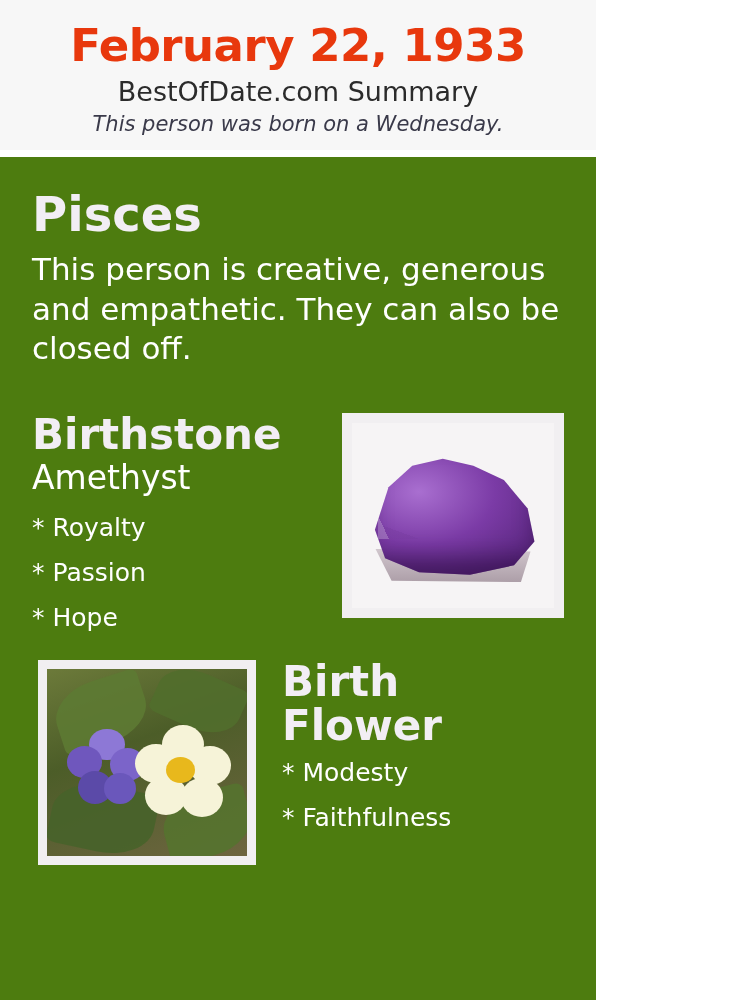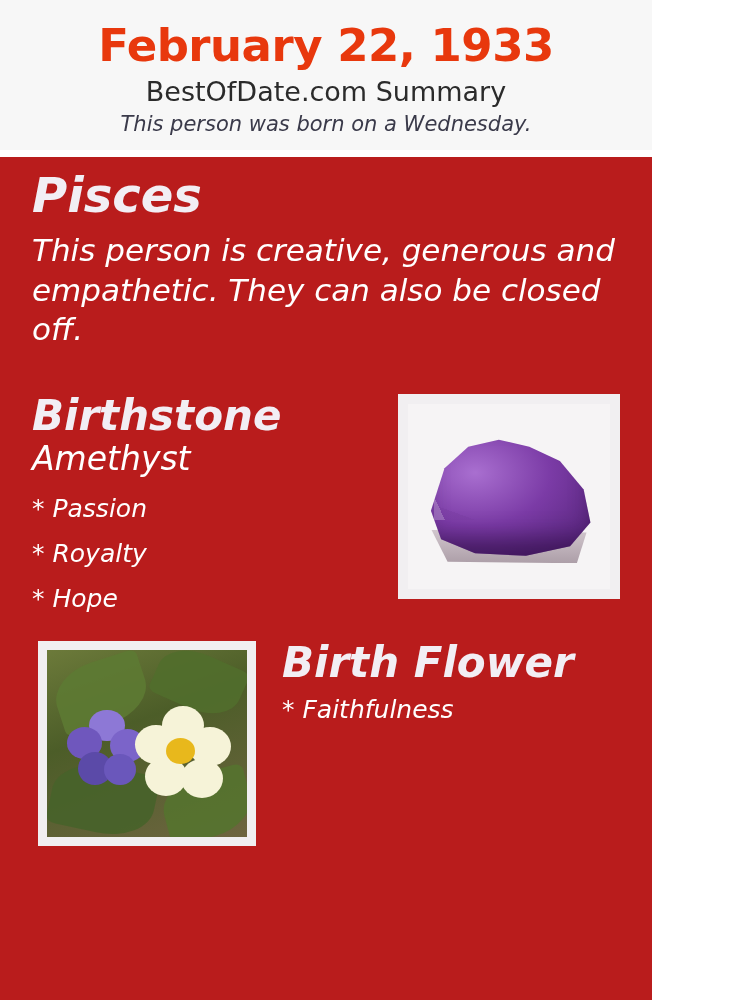--- a/index.html
+++ b/index.html
@@ -7,21 +7,21 @@
     padding: 0;
   }
   body {
     width: 750px;
     height: 1000px;
     background: #ffffff;
     font-family: "DejaVu Sans", sans-serif;
     overflow: hidden;
   }
   .page {
-    width: 652px;
+    width: 596px;
     height: 1000px;
     position: relative;
     background: #ffffff;
     display: flex;
     flex-direction: column;
   }
 
   
   .header {
     background: #f7f7f7;
@@ -51,27 +51,26 @@
     font-style: italic;
   }
   .header-rule {
     height: 7px;
     background: #ffffff;
     width: 100%;
   }
 
   
   .body-panel {
-    background: #b91c1c;
+    background: #4d7c0f;
     flex: 1 1 auto;
-    padding: 14px 32px 20px 32px;
+    padding: 33px 32px 20px 32px;
     box-sizing: border-box;
     color: #ffffff;
     position: relative;
-    font-style: italic;
   }
 
   .zodiac-title {
     font-size: 48px;
     font-weight: bold;
     line-height: 1;
     margin: 0 0 12px 0;
     color: #f2eef4;
   }
   .zodiac-desc {
@@ -267,22 +266,22 @@
 
   <div class="body-panel">
 
     <div class="zodiac-title">Pisces</div>
     <div class="zodiac-desc">This person is creative, generous and empathetic. They can also be closed off.</div>
 
     <div class="stone-block">
       <div class="stone-text">
         <div class="stone-title">Birthstone</div>
         <div class="stone-name">Amethyst</div>
+        <div class="bullet">* Royalty</div>
         <div class="bullet">* Passion</div>
-        <div class="bullet">* Royalty</div>
         <div class="bullet">* Hope</div>
       </div>
       <div class="stone-photo">
         <div class="inner">
           <div class="stone-base"></div>
           <div class="amethyst"></div>
         </div>
       </div>
     </div>
 
@@ -305,18 +304,19 @@
               <span class="q2"></span>
               <span class="q3"></span>
               <span class="q4"></span>
               <span class="q5"></span>
             <span class="center"></span>
           </div>
         </div>
       </div>
       <div class="flower-text">
         <div class="flower-title">Birth Flower</div>
+        <div class="bullet">* Modesty</div>
         <div class="bullet">* Faithfulness</div>
       </div>
     </div>
 
   </div>
 </div>
 
 </body></html>

